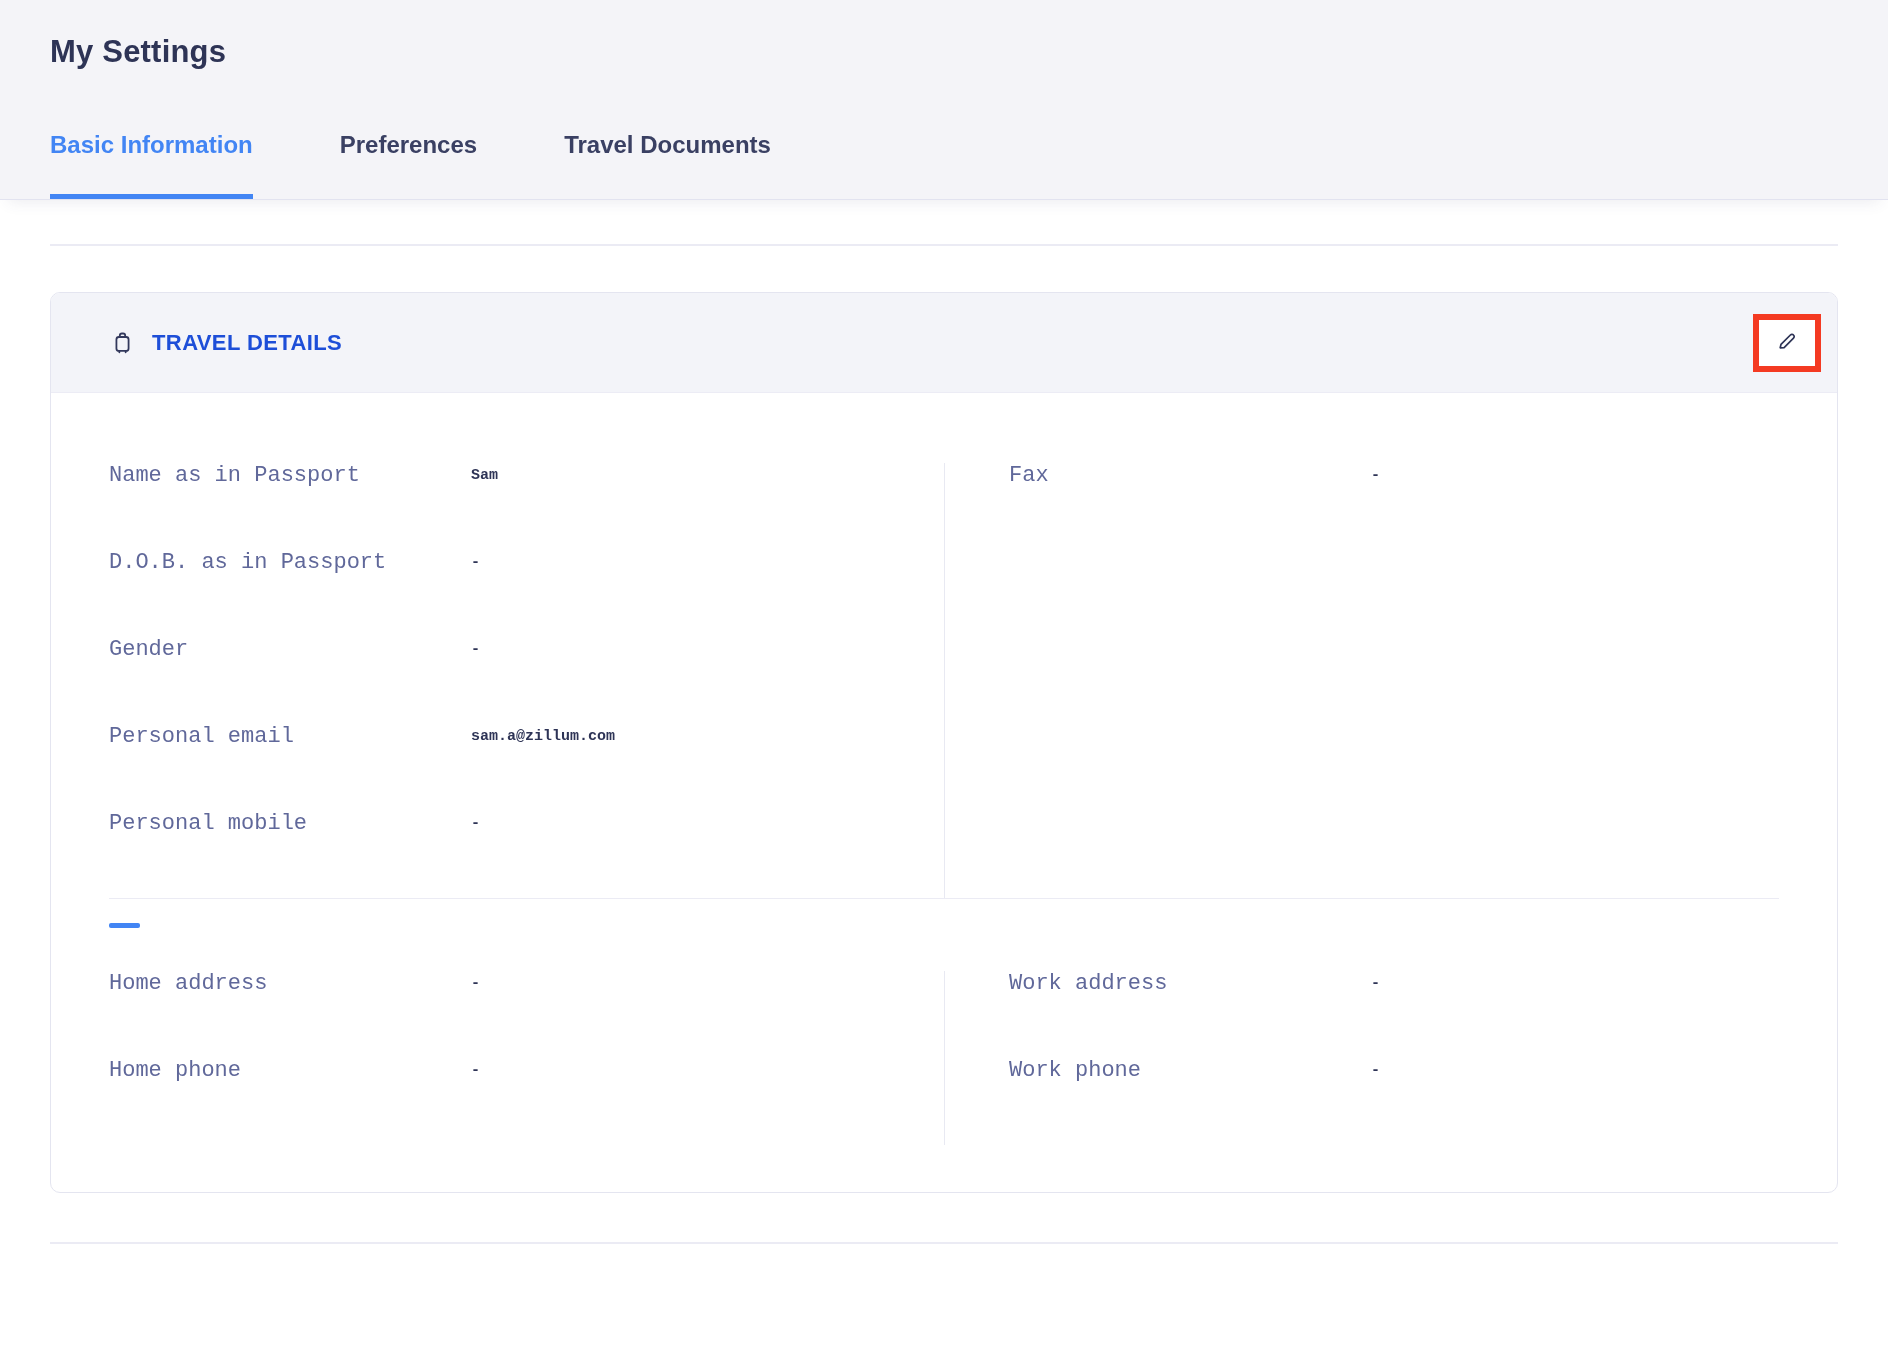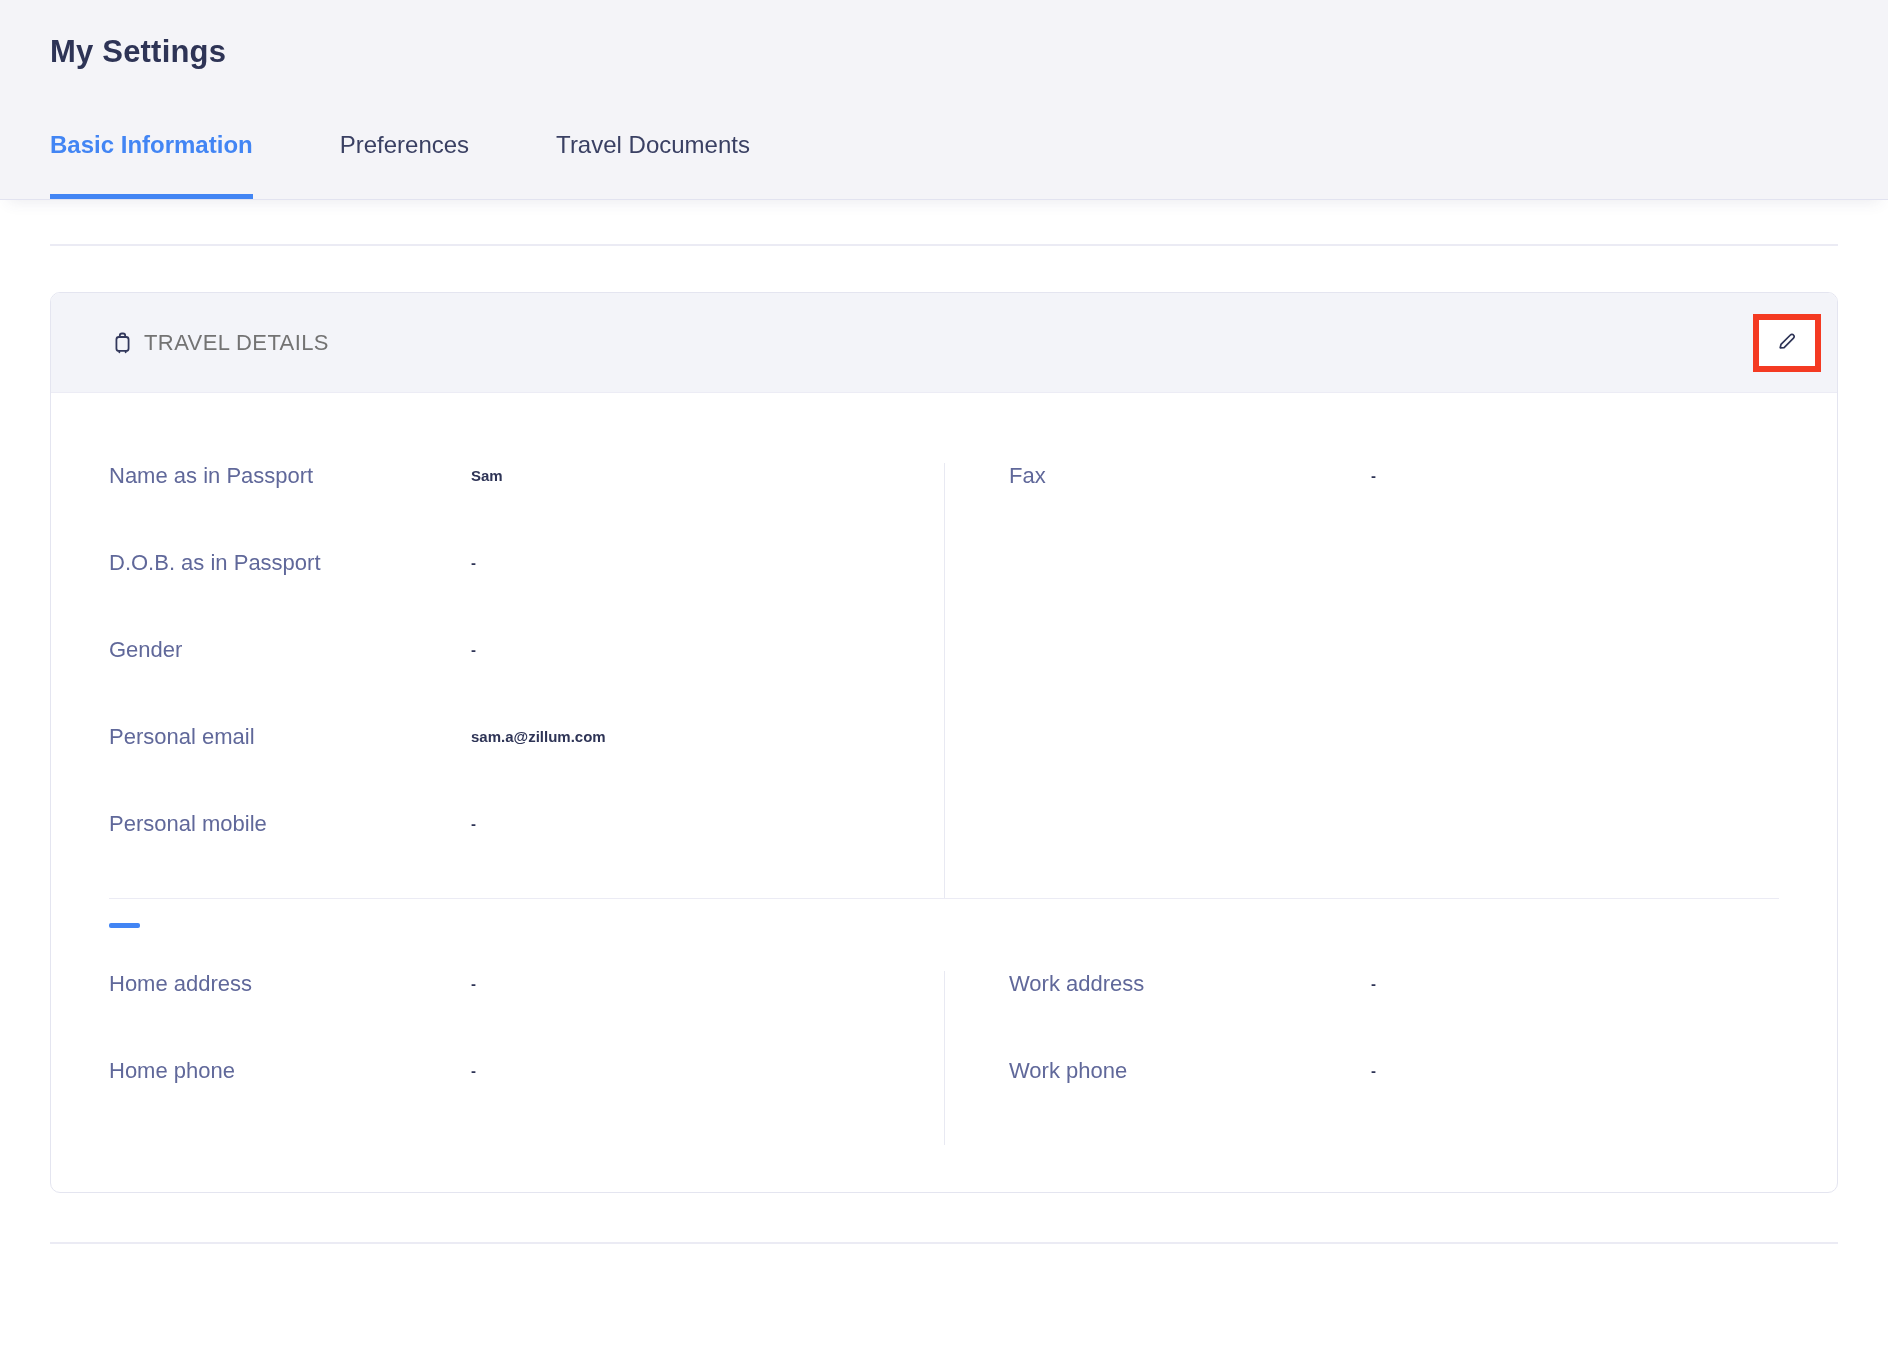--- a/index.html
+++ b/index.html
@@ -23,21 +23,21 @@
     font-size: 31px;
     line-height: 36px;
     font-weight: 700;
     color: #2e3456;
     letter-spacing: 0.2px;
   }
   .tabs { display: flex; gap: 87px; margin-top: 60px; }
   .tab {
     font-size: 24px;
     line-height: 30px;
-    font-weight: 400;
+    font-weight: 700;
     color: #3a4063;
     padding-bottom: 39px;
     cursor: pointer;
     background: none; border: none;
     font-family: inherit;
   }
   .tab.active {
     color: #4285f4;
     font-weight: 600;
     padding-bottom: 34px;
@@ -64,24 +64,24 @@
   .card-header {
     background: #f3f4f9;
     height: 100px;
     display: flex;
     align-items: center;
     padding: 0 16px 0 58px;
     border-bottom: 1px solid #ececf5;
   }
   .card-title {
     font-size: 22px;
-    font-weight: 400;
+    font-weight: 700;
     letter-spacing: 0.4px;
-    color: #737373;
-    margin-left: 8px;
+    color: #1d4ed8;
+    margin-left: 16px;
   }
   .hdr-icon { display: flex; align-items: center; }
   .hdr-icon svg { display: block; }
 
   .edit-highlight {
     margin-left: auto;
     border: 6px solid #f43a22;
     background: #ffffff;
     width: 68px;
     height: 58px;
@@ -93,21 +93,21 @@
     width: 100%; height: 100%;
     background: #ffffff;
     border: none;
     display: flex;
     align-items: center;
     justify-content: center;
     cursor: pointer;
   }
 
   
-  .card-body { padding: 70px 0 47px 0; }
+  .card-body { padding: 70px 0 47px 0; font-family: Liberation Mono, monospace; }
   .split { display: grid; grid-template-columns: 1fr 1fr; }
   .col { padding-left: 58px; }
   .col.right { border-left: 1px solid #e8e9f2; padding-left: 64px; }
 
   .field-row { display: flex; margin-bottom: 61px; line-height: 26px; }
   .field-label {
     flex: 0 0 362px;
     font-size: 22px;
     color: #60689a;
   }

